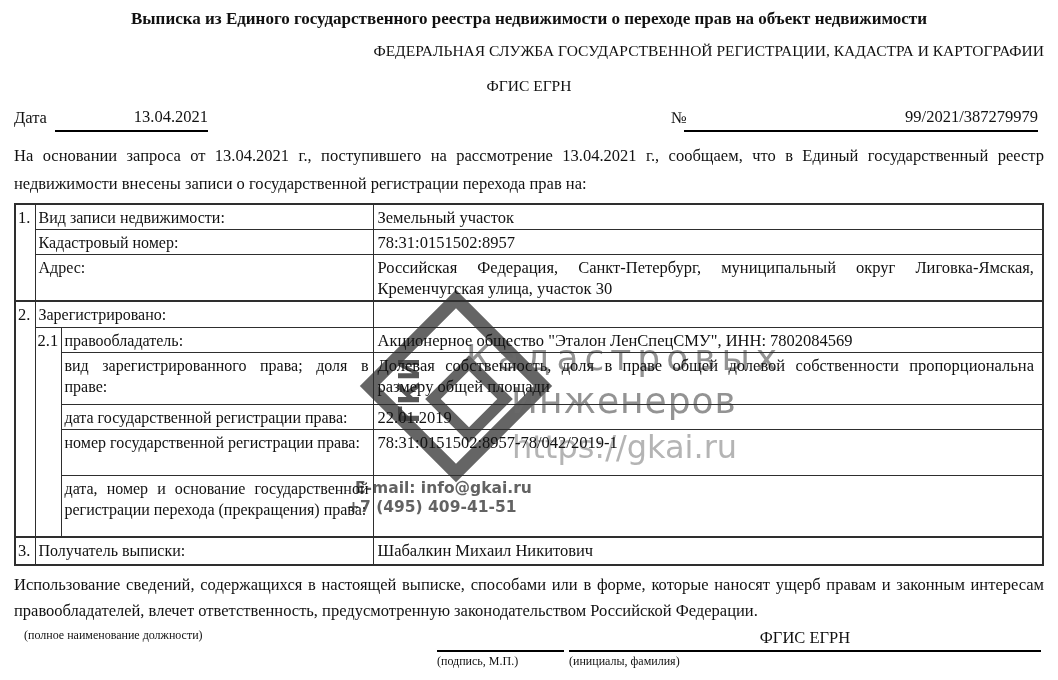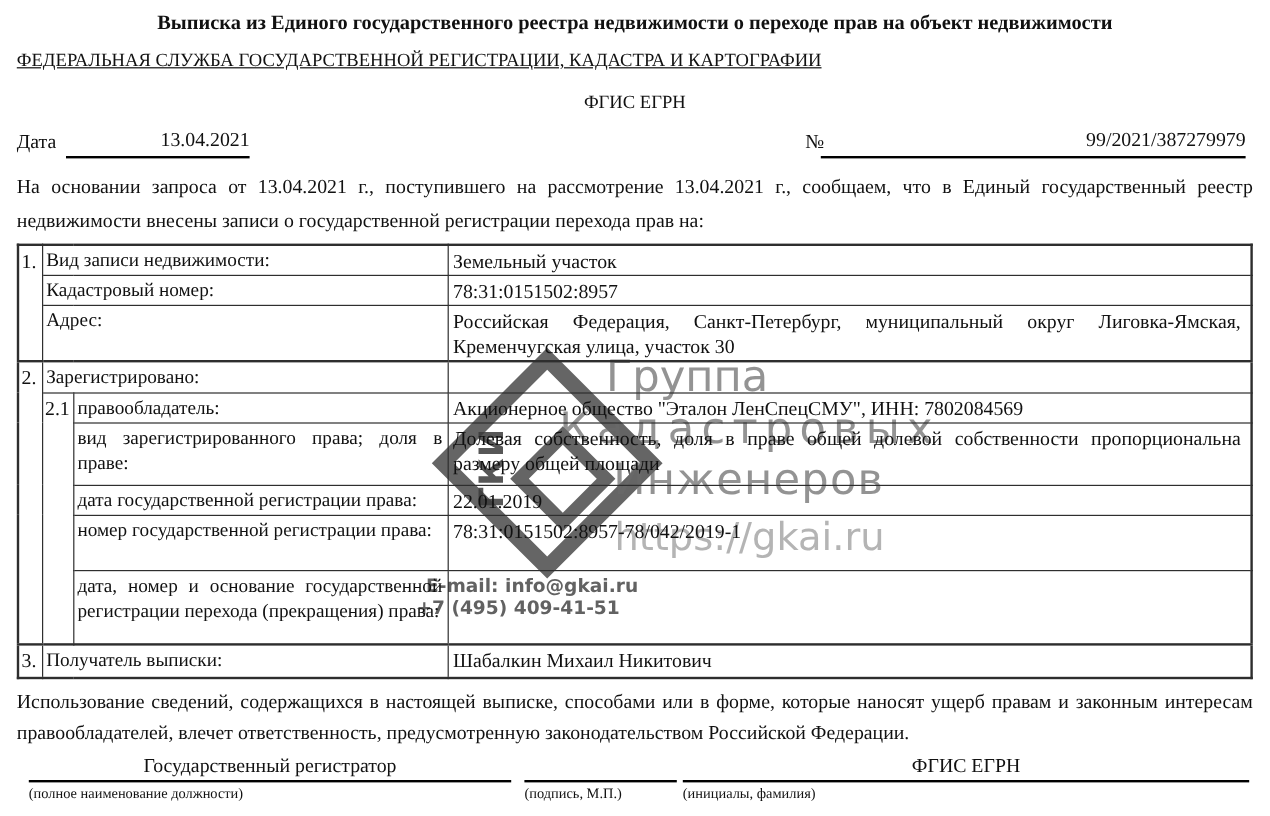--- a/index.html
+++ b/index.html
@@ -21,21 +21,21 @@
   .wm-t3{left:511px;top:380px;font-size:36px;letter-spacing:1px;}
   .wm-url{left:512px;top:428px;font-size:32px;color:rgba(130,130,130,0.6);}
   .wm-contact{position:absolute;font-family:"DejaVu Sans",sans-serif;font-weight:bold;
               font-size:15.5px;color:rgba(70,70,70,0.85);}
   .wm-email{left:355px;top:479px;}
   .wm-phone{left:347px;top:498px;}
   
   .content{position:absolute;inset:0;z-index:1;}
   .doc-title{position:absolute;top:9px;left:14px;width:1030px;text-align:center;
              font-size:17px;font-weight:bold;}
-  .doc-agency{position:absolute;top:42px;left:14px;width:1030px;text-align:left;font-size:15.5px;text-decoration:underline;}
+  .doc-agency{position:absolute;top:42px;left:14px;width:1030px;text-align:right;font-size:15.5px;}
   .doc-system{position:absolute;top:77px;left:14px;width:1030px;text-align:center;font-size:15.5px;}
   .meta{position:absolute;top:104px;left:0;width:1058px;height:28px;font-size:16.5px;}
   .meta-label{position:absolute;top:4px;}
   .lbl-date{left:14px;}
   .lbl-no{left:671px;}
   .meta-line{position:absolute;top:0;height:26px;border-bottom:2px solid #000;
              text-align:right;font-size:16.5px;line-height:26px;}
   .line-date{left:55px;width:153px;}
   .line-no{left:684px;width:354px;}
   .intro{position:absolute;top:142px;left:14px;width:1030px;font-size:16.5px;line-height:28px;
@@ -66,21 +66,20 @@
 </style>
 </head>
 <body>
 
 <div class="page">
 
   <div class="wm">
     <div class="wm-outer"></div>
     <div class="wm-inner"></div>
     <div class="wm-gki">ГКИ</div>
-    <div class="wm-word wm-t1">Группа</div>
     <div class="wm-word wm-t3">Инженеров</div>
     <div class="wm-word wm-t2">Кадастровых</div>
     <div class="wm-word wm-url">https://gkai.ru</div>
     <div class="wm-contact wm-email">E-mail: info@gkai.ru</div>
     <div class="wm-contact wm-phone">+7 (495) 409-41-51</div>
   </div>
 
   <div class="content">
     <div class="doc-title">Выписка из Единого государственного реестра недвижимости о переходе прав на объект недвижимости</div>
     <div class="doc-agency">ФЕДЕРАЛЬНАЯ СЛУЖБА ГОСУДАРСТВЕННОЙ РЕГИСТРАЦИИ, КАДАСТРА И КАРТОГРАФИИ</div>
@@ -146,21 +145,20 @@
         <td class="num">3.</td>
         <td class="label" colspan="2">Получатель выписки:</td>
         <td class="value">Шабалкин Михаил Никитович</td>
       </tr>
     </tbody>
       </table>
 
     <div class="disclaimer">Использование сведений, содержащихся в настоящей выписке, способами или в форме, которые наносят ущерб правам и законным интересам правообладателей, влечет ответственность, предусмотренную законодательством Российской Федерации.</div>
 
     <div class="sig sig1">
-      <div class="sig-title">Государственный регистратор</div>
       <div class="sig-caption">(полное наименование должности)</div>
     </div>
     <div class="sig sig2">
       <div class="sig-title"></div>
       <div class="sig-caption">(подпись, М.П.)</div>
     </div>
     <div class="sig sig3">
       <div class="sig-title">ФГИС ЕГРН</div>
       <div class="sig-caption">(инициалы, фамилия)</div>
     </div>

